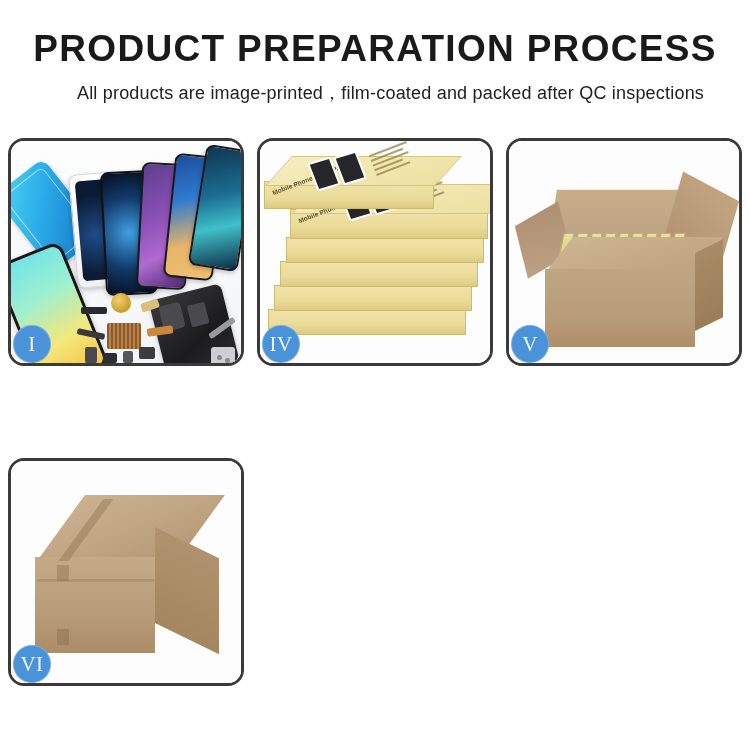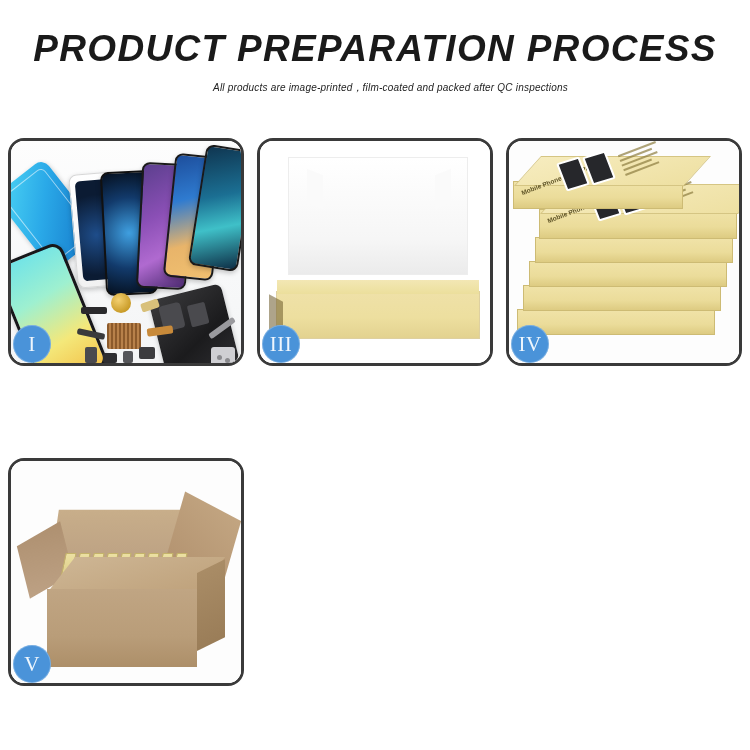--- a/index.html
+++ b/index.html
@@ -6,28 +6,28 @@
   body{
     width:750px;height:750px;
     background:#ffffff;
     font-family:"Liberation Sans", sans-serif;
     overflow:hidden;
     position:relative;
   }
   .page{width:750px;height:750px;position:relative;}
 
   
-  .header{text-align:center;padding-top:30px;font-style:italic;}
+  .header{text-align:center;padding-top:30px;}
   .title{
     font-size:37px;font-weight:700;color:#1a1a1a;
     letter-spacing:1.3px;line-height:1;
     font-family:"Liberation Sans", sans-serif;
   }
   .subtitle{
-    margin-top:14px;font-size:10px;color:#222;
+    margin-top:14px;font-size:18px;color:#222;
     letter-spacing:.2px;font-weight:400;padding-left:31px;
   }
 
   
   .grid{
     position:absolute;left:8px;top:138px;
     width:734px;
     display:grid;
     grid-template-columns:236px 236px 236px;
     grid-template-rows:228px 228px;
@@ -297,36 +297,20 @@
           <div class="bit b10"></div>
           <div class="bit b11"></div>
           <div class="bit b12"></div>
           <div class="bit b13"></div>
         </div>
       </div>
       <div class="badge">I</div>
     </div>
 
 
-    <div class="panel">
-      <div class="panel-inner">
-        <div class="scene3">
-          <div class="lid3">
-            <div class="lid3flapL"></div>
-            <div class="lid3flapR"></div>
-          </div>
-          <div class="wrapped3"></div>
-          <div class="tray3">
-            <div class="lip"></div>
-            <div class="edgeL"></div>
-          </div>
-        </div>
-      </div>
-      <div class="badge">III</div>
-    </div>
 
     <div class="panel">
       <div class="panel-inner">
         <div class="scene4">
           <div class="stack">
 
             <div class="sbox" style="left:8px;top:150px;width:196px;height:24px;"></div>
             <div class="sbox" style="left:14px;top:126px;width:196px;height:24px;"></div>
             <div class="sbox" style="left:20px;top:102px;width:196px;height:24px;"></div>
             <div class="sbox" style="left:26px;top:78px;width:196px;height:24px;"></div>
@@ -382,15 +366,29 @@
             <span></span>
           </div>
           <div class="c5top"></div>
           <div class="c5side"></div>
           <div class="c5body"></div>
         </div>
       </div>
       <div class="badge">V</div>
     </div>
 
+    <div class="panel">
+      <div class="panel-inner">
+        <div class="scene6">
+          <div class="c6top"></div>
+          <div class="c6side"></div>
+          <div class="c6front"></div>
+          <div class="tape t1"></div>
+          <div class="tape t4"></div>
+          <div class="tape t2"></div>
+          <div class="tape t3"></div>
+        </div>
+      </div>
+      <div class="badge">VI</div>
+    </div>
 
   </div>
 </div>
 
 </body></html>

